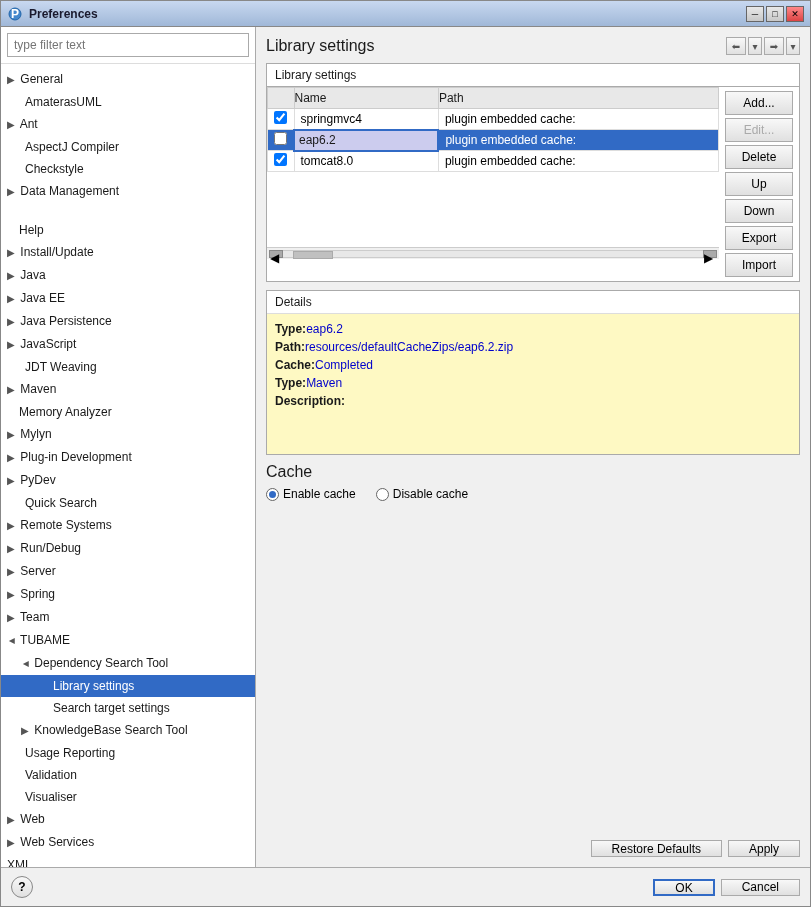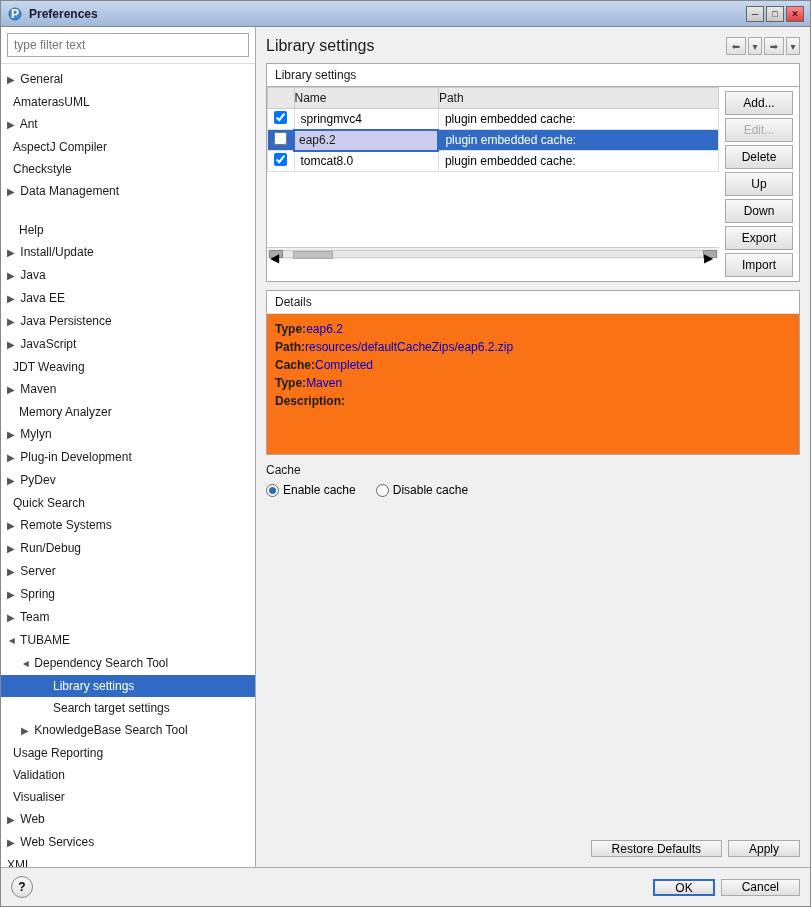--- a/index.html
+++ b/index.html
@@ -17,21 +17,21 @@
     
     
     .left-panel { width: 255px; background: white; border-right: 1px solid #aaa; display: flex; flex-direction: column; flex-shrink: 0; }
     .search-box { padding: 6px; border-bottom: 1px solid #ddd; }
     .search-input { width: 100%; height: 24px; border: 1px solid #aaa; padding: 2px 6px; font-size: 12px; color: #0369a1; }
     .tree-area { flex: 1; overflow-y: auto; padding: 4px 0; }
     .tree-item { padding: 2px 8px 2px 16px; cursor: pointer; white-space: nowrap; color: #1a1a1a; line-height: 18px; }
     .tree-item.has-arrow { padding-left: 6px; }
     .tree-item .arrow { display: inline-block; width: 10px; color: #555; font-size: 10px; }
     .tree-item .arrow.open { transform: rotate(90deg); display: inline-block; }
-    .tree-child { padding-left: 12px; }
+    .tree-child { padding-left: 24px; }
     .tree-child-2 { padding-left: 44px; }
     .tree-item.highlighted { background: #316AC5; color: white; }
     
     
     .right-panel { flex: 1; background: #f0f0f0; display: flex; flex-direction: column; padding: 10px; overflow: hidden; }
     
     .right-header { display: flex; align-items: center; justify-content: space-between; margin-bottom: 8px; }
     .right-title { font-size: 16px; font-weight: normal; color: #1a1a1a; }
     .header-icons { display: flex; gap: 2px; }
     .hicon { width: 20px; height: 18px; border: 1px solid #aaa; background: linear-gradient(to bottom, #f8f8f8, #e0e0e0); display: flex; align-items: center; justify-content: center; cursor: pointer; font-size: 10px; color: #555; }
@@ -46,29 +46,29 @@
     .lib-table th { background: #e8e8e8; border: 1px solid #ccc; padding: 3px 0; text-align: left; font-weight: normal; color: #1a1a1a; }
     .lib-table td { border: 1px solid #ddd; padding: 2px 6px; vertical-align: middle; }
     .check-cell { width: 20px; text-align: center; }
     .lib-scrollbar-h { height: 12px; background: #f0f0f0; border-top: 1px solid #ccc; display: flex; align-items: center; padding: 0 2px; }
     
     .lib-buttons { display: flex; flex-direction: column; gap: 3px; padding: 4px 6px; }
     .lib-btn { width: 68px; height: 24px; border: 1px solid #aaa; background: linear-gradient(to bottom, #f8f8f8, #e0e0e0); cursor: pointer; font-size: 12px; display: flex; align-items: center; justify-content: center; }
     .lib-btn.disabled { color: #aaa; cursor: default; }
     
     
-    .details-section { border: 1px solid #aaa; background: #f97316; margin-bottom: 8px; flex-shrink: 0; }
+    .details-section { border: 1px solid #aaa; background: #fef9c3; margin-bottom: 8px; flex-shrink: 0; }
     .details-title { background: white; padding: 4px 8px; font-size: 12px; border-bottom: 1px solid #ddd; color: #1a1a1a; }
     .details-content { padding: 6px 8px; height: 140px; overflow-y: auto; font-size: 12px; color: #1a1a1a; line-height: 18px; }
     .details-content .label { font-weight: bold; }
     .details-content .value { color: #0000cc; }
     
     
     .cache-section { margin-bottom: 8px; }
-    .cache-title { font-size: 12px; color: #1a1a1a; margin-bottom: 6px; }
+    .cache-title { font-size: 16px; color: #1a1a1a; margin-bottom: 6px; }
     .cache-options { display: flex; gap: 20px; align-items: center; }
     .radio-option { display: flex; align-items: center; gap: 4px; cursor: pointer; }
     .radio-circle { width: 13px; height: 13px; border-radius: 50%; border: 1px solid #666; background: white; display: flex; align-items: center; justify-content: center; }
     .radio-circle.checked::after { content: ''; width: 7px; height: 7px; border-radius: 50%; background: #316AC5; display: block; }
     
     
     .bottom-area { border-top: 1px solid #aaa; padding: 8px 10px; display: flex; justify-content: space-between; align-items: center; background: #f0f0f0; flex-shrink: 0; }
     .bottom-left { display: flex; align-items: center; }
     .help-btn { width: 22px; height: 22px; border-radius: 50%; border: 1px solid #888; background: linear-gradient(to bottom, #f8f8f8, #e0e0e0); display: flex; align-items: center; justify-content: center; font-weight: bold; cursor: pointer; font-size: 12px; }
     .bottom-right { display: flex; gap: 6px; }

